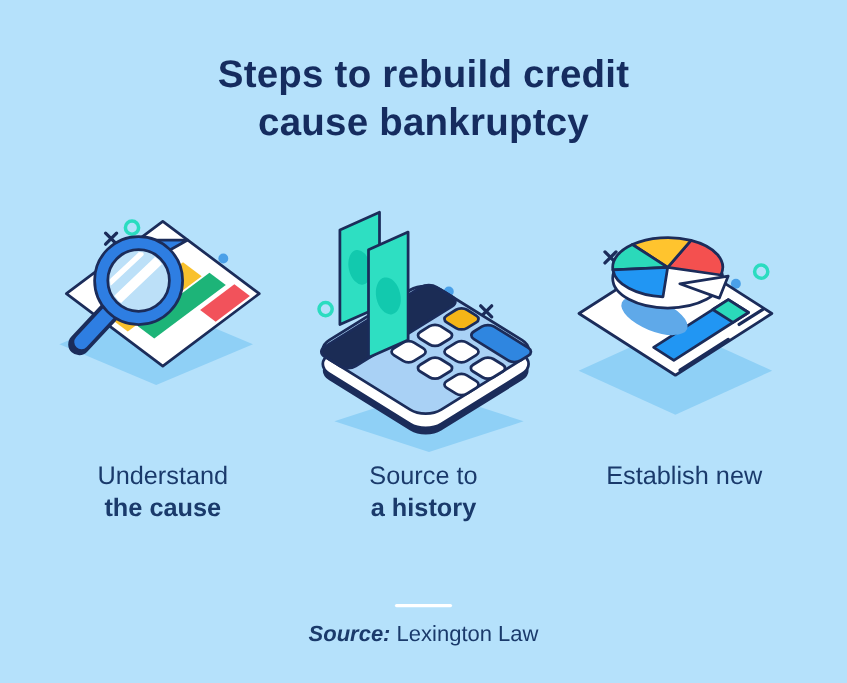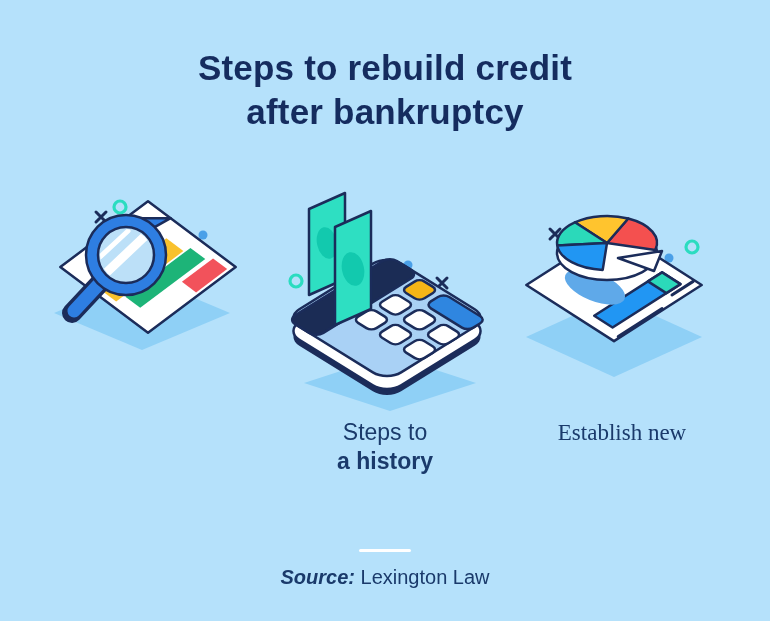--- a/index.html
+++ b/index.html
@@ -14,21 +14,21 @@
   html,body{font-family:"Liberation Sans", sans-serif;}
   .infographic{
     position:relative; width:770px; height:621px; background:var(--background); overflow:hidden;
   }
   .title{
     position:absolute; top:46px; left:0; width:770px; text-align:center;
     color:var(--title-text); font-size:35px; font-weight:700; line-height:44px; letter-spacing:.2px;
   }
   .steps{ position:absolute; top:185px; left:0; width:770px; height:300px; }
   .step{ position:absolute; top:0; width:240px; height:300px; }
-  .step.s1{ left:28px; } .step.s2{ left:265px; } .step.s3{ left:502px;font-family:Liberation Serif, serif; }
+  .step.s1{ left:28px; } .step.s2{ left:265px; } .step.s3{ left:502px; }
   .step svg{ display:block; }
   .caption{
     position:absolute; top:233px; left:0; width:100%; text-align:center;
     color:var(--caption-text); font-size:23px; line-height:29px;
   }
   .caption .bold{ font-weight:700; }
   .divider{
     position:absolute; top:549px; left:359px; width:52px; height:3px; border-radius:2px;
     background:var(--white);
   }
@@ -50,21 +50,21 @@
   .s-teal{stroke:var(--ring-teal);stroke-width:3.2;fill:none;}
   .s-white{stroke:var(--white);stroke-linecap:round;fill:none;}
 </style>
 </head>
 <body>
 
 <div class="infographic">
 
   <h1 class="title">
     <span>Steps to rebuild credit</span><br>
-    <span>after bankruptcy</span>
+    <span>cause bankruptcy</span>
   </h1>
 
   <div class="steps">
 
     <figure class="step s1">
       <svg width="240" height="230" viewBox="0 0 240 230">
         <g>
           <path class="s-navy3" d="M68 27l10 10M78 27l-10 10"></path>
           <circle class="s-teal" cx="92" cy="22" r="6"></circle>
           <circle class="f-dot" cx="175" cy="50" r="4.5"></circle>
@@ -87,20 +87,24 @@
           <circle class="f-lens s-navy" cx="98" cy="70" r="28"></circle>
           <clipPath id="lens1">
               <circle cx="98" cy="70" r="26"></circle>
             </clipPath>
           <g clip-path="url(#lens1)">
             <path class="s-white" d="M78,88 L116,52" stroke-width="9"></path>
             <path class="s-white" d="M72,72 L100,46" stroke-width="5"></path>
           </g>
         </g>
       </svg>
+      <figcaption class="caption">
+        <div>Understand</div>
+        <div class="bold">the cause</div>
+      </figcaption>
     </figure>
 
     <figure class="step s2">
       <svg width="240" height="230" viewBox="0 0 240 230">
         <g>
           <circle class="s-teal" cx="31" cy="96" r="6"></circle>
           <circle class="f-dot" cx="143" cy="80" r="4.5"></circle>
           <path class="s-navy3" d="M172,93l10,10M182,93l-10,10"></path>
         </g>
         <polygon class="f-shadow" points="39,198 125,170 211,198 125,226"></polygon>
@@ -131,21 +135,21 @@
             <polygon class="f-teal s-navy" points="44,24 80,8 80,94 44,110"></polygon>
             <ellipse class="f-tealdark" cx="62" cy="58" rx="10" ry="16" transform="rotate(-12 62 58)"></ellipse>
           </g>
           <g>
             <polygon class="f-teal s-navy" points="70,42 106,26 106,124 70,140"></polygon>
             <ellipse class="f-tealdark" cx="88" cy="84" rx="11" ry="17" transform="rotate(-12 88 84)"></ellipse>
           </g>
         </g>
       </svg>
       <figcaption class="caption">
-        <div>Steps to</div>
+        <div>Source to</div>
         <div class="bold">a history</div>
       </figcaption>
     </figure>
 
     <figure class="step s3">
       <svg width="240" height="230" viewBox="0 0 240 230">
         <g>
           <path class="s-navy3" d="M48,44l10,10M58,44l-10,10"></path>
           <circle class="s-teal" cx="190" cy="62" r="6"></circle>
           <circle class="f-dot" cx="167" cy="73" r="4.5"></circle>

